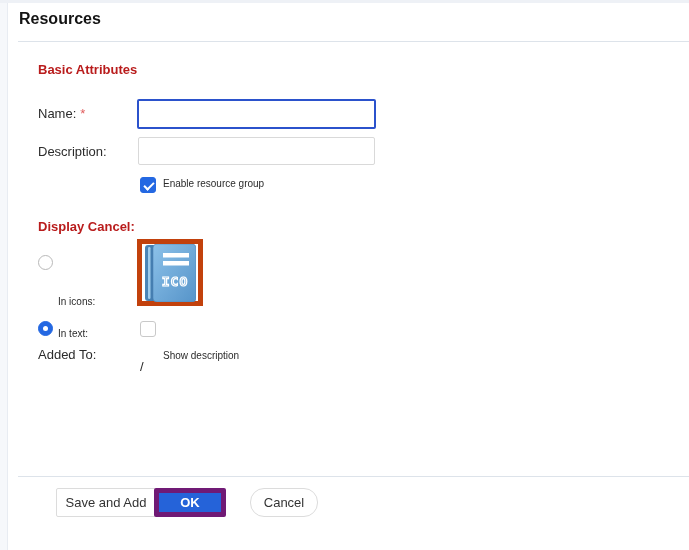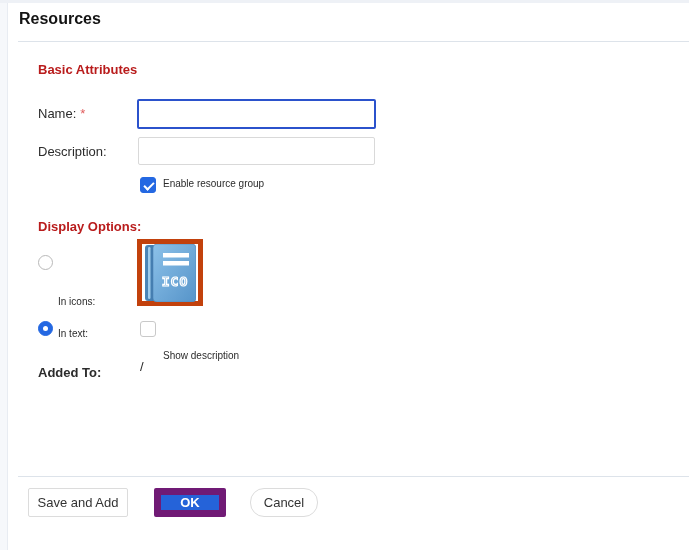--- a/index.html
+++ b/index.html
@@ -39,21 +39,21 @@
   }
   .h-basic { top: 62px; }
   .h-display { top: 219px; }
 
   .field-label {
     position: absolute; left: 38px;
     font-size: 13px; color: #2b2b2b; white-space: nowrap; text-align: right;
   }
   .lbl-name { top: 106px; }
   .lbl-desc { top: 144px; }
-  .lbl-added { top: 365px; font-weight: bold; }
+  .lbl-added { top: 347px; }
   .required-mark { color: #e05c5c; margin-left: 4px; font-size: 13px; }
 
   .text-input {
     position: absolute;
     font: 13px "Liberation Sans", sans-serif;
     border-radius: 2px;
     padding: 0 8px;
     outline: none;
     background: #fff;
   }
@@ -119,24 +119,24 @@
     position: absolute; left: 140px; top: 359px;
     font-size: 13px; color: #1f1f1f;
   }
 
   .btn {
     position: absolute; top: 488px; height: 29px;
     display: flex; align-items: center; justify-content: center;
     font-size: 13px; border-radius: 2px; cursor: pointer;
     background: #fff; border: 1px solid #dcdcdc; color: #333;
   }
-  .btn-save { left: 28px; width: 100px; }
+  .btn-save { left: 56px; width: 100px; }
   .btn-ok {
     left: 154px; width: 72px;
-    background: #2563d9; border: 7px solid #701a75;
+    background: #2563d9; border: 5px solid #701a75;
     color: #fff; font-weight: 700;
   }
   .btn-cancel { left: 250px; width: 68px; border-radius: 14px; }
 </style>
 </head>
 <body>
 
 <div class="panel">
 
   <div class="top-band"></div>
@@ -151,21 +151,21 @@
     <span>Name:</span><span class="required-mark">*</span>
   </div>
   <input class="text-input input-name" type="text" value="" style="">
 
   <div class="field-label lbl-desc">Description:</div>
   <input class="text-input input-desc" type="text" value="" style="">
 
   <div class="checkbox checked cb-enable"></div>
   <div class="control-label lbl-enable">Enable resource group</div>
 
-  <div class="section-heading h-display">Display Options:</div>
+  <div class="section-heading h-display">Display Cancel:</div>
 
   <div class="radio unselected radio-inicons"></div>
   <div class="control-label lbl-inicons">In icons:</div>
 
   <div class="icon-box">
     <svg width="52" height="58" viewBox="0 0 52 58">
       <defs>
         <linearGradient id="coverGrad" x1="0" y1="0" x2="1" y2="1">
           <stop offset="0" stop-color="#8cc1e9"></stop>
           <stop offset="1" stop-color="#5694c9"></stop>

